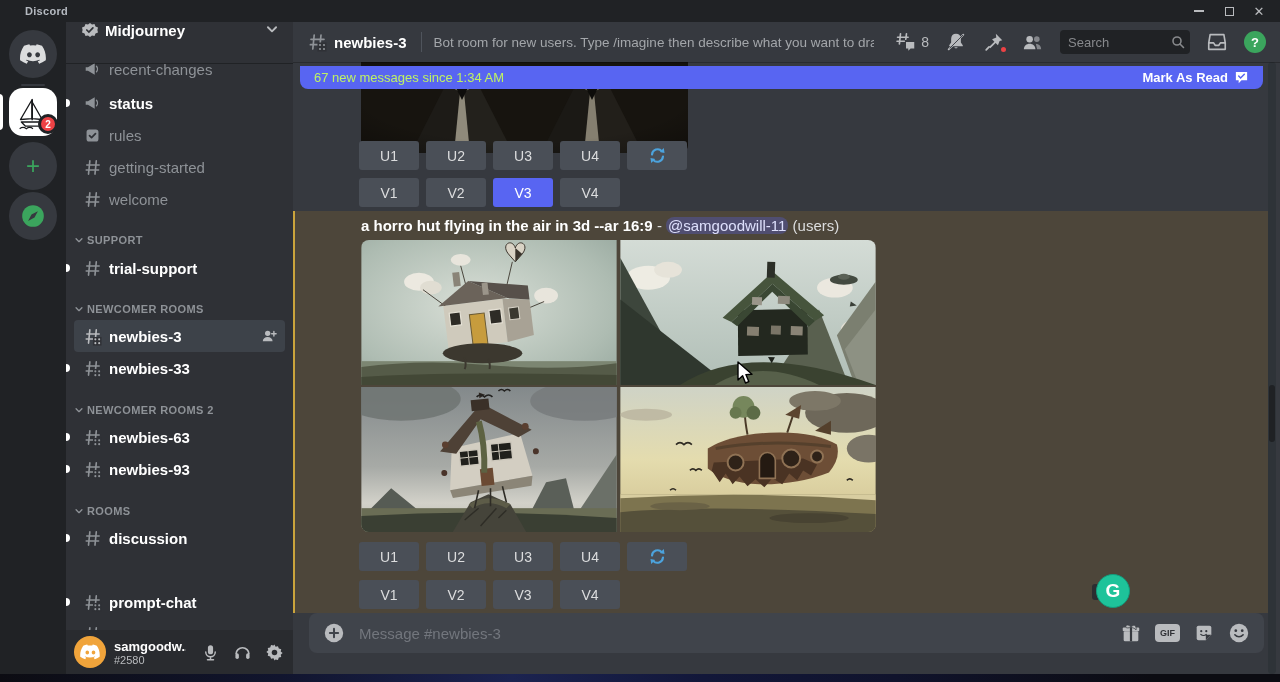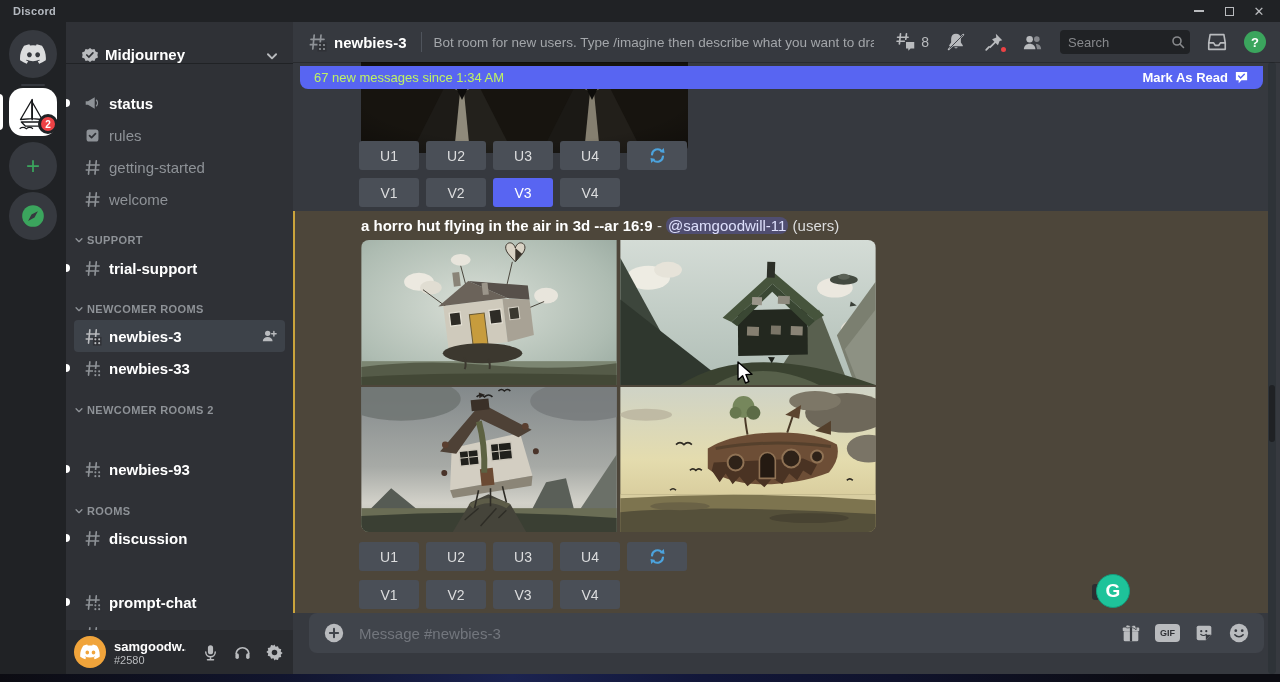--- a/index.html
+++ b/index.html
@@ -2,41 +2,41 @@
 <html><head>
 <meta charset="utf-8">
 <style>
   * { margin:0; padding:0; box-sizing:border-box; }
   html,body { width:1280px; height:682px; overflow:hidden; background:#36393f;
     font-family:"Liberation Sans","DejaVu Sans",sans-serif; }
   .app { position:relative; width:1280px; height:682px; background:#36393f; }
 
   
   .titlebar { position:absolute; left:0; top:0; width:1280px; height:22px; background:#202225; z-index:60; display:flex; align-items:center; }
-  .titlebar .appname { margin-left:13px; font-size:11px; font-weight:700; color:#b5bac1; letter-spacing:.3px; }
+  .titlebar .appname { margin-left:25px; font-size:11px; font-weight:700; color:#b5bac1; letter-spacing:.3px; }
   .win-controls { position:absolute; right:6px; top:0; height:22px; display:flex; }
   .win-btn { width:30px; height:22px; display:flex; align-items:center; justify-content:center; color:#b9bbbe; }
   .wmin { width:10px; height:2px; background:#b9bbbe; }
   .wmax { width:9px; height:9px; border:1.5px solid #b9bbbe; }
   .wclose { font-size:13px; line-height:1; }
 
   
   .rail { position:absolute; left:0; top:22px; width:66px; height:652px; background:#202225; z-index:50; }
   .rail-item { position:absolute; left:9px; width:48px; height:48px; border-radius:50%; display:flex; align-items:center; justify-content:center; }
   .home-btn { top:8px; background:#36393f; }
   .rail-divider { position:absolute; left:21px; top:62px; width:24px; height:2px; background:#36393f; border-radius:1px; }
   .server-btn { top:66px; background:#ffffff; border-radius:14px; }
   .server-pill { position:absolute; left:-2px; top:72px; width:5px; height:36px; background:#fff; border-radius:0 4px 4px 0; }
   .server-badge { position:absolute; left:38px; top:92px; min-width:20px; height:20px; border-radius:10px; background:#ed4245; border:3px solid #202225; color:#fff; font-size:10px; font-weight:700; display:flex; align-items:center; justify-content:center; }
   .add-btn { top:120px; background:#36393f; color:#3ba55d; font-size:24px; font-weight:400; }
   .explore-btn { top:170px; background:#36393f; }
 
   
   .sidebar { position:absolute; left:66px; top:22px; width:227px; height:652px; background:#2f3136; z-index:40; }
-  .guild-header { position:absolute; left:0; top:0; width:227px; height:41px; display:flex; align-items:flex-end; padding:0 14px 0 16px; box-shadow:0 1px 0 rgba(0,0,0,.3); background:#2f3136; z-index:5; }
+  .guild-header { position:absolute; left:0; top:0; width:227px; height:41px; display:flex; align-items:flex-start; padding:0 14px 0 16px; box-shadow:0 1px 0 rgba(0,0,0,.3); background:#2f3136; z-index:5; }
   .guild-header .gname { color:#fff; font-size:15px; font-weight:700; margin-left:7px; flex:1; }
   .channel-list { position:absolute; left:0; top:41px; width:227px; height:567px; overflow:hidden; }
   .chan-row { position:absolute; left:8px; width:211px; height:32px; border-radius:4px; display:flex; align-items:center; padding:0 8px; }
   .chan-row .clabel { font-size:15px; font-weight:500; color:#8e9297; margin-left:7px; white-space:nowrap; overflow:hidden; flex:1; }
   .chan-row.unread .clabel { color:#ffffff; font-weight:600; }
   .chan-row.active { background:#3d4249; }
   .chan-row.active .clabel { color:#fff; font-weight:600; }
   .unread-pill { position:absolute; left:-8px; top:12px; width:4px; height:8px; background:#fff; border-radius:0 4px 4px 0; }
   .section-row { position:absolute; left:8px; width:211px; height:24px; display:flex; align-items:center; color:#8e9297; font-size:11px; font-weight:700; letter-spacing:.4px; }
   .section-row svg { margin-right:3px; }
@@ -279,20 +279,28 @@
           <use href="#verified-badge"></use>
         </svg>
       <span class="gname">Midjourney</span>
       <svg width="14" height="14" color="#b9bbbe">
           <use href="#chevron-down"></use>
         </svg>
     </div>
 
     <div class="channel-list">
 
+      <div class="chan-row" style="top:-10px">
+        <span class="cicon" style="color:#8e9297">
+            <svg width="18" height="18">
+              <use href="#megaphone"></use>
+            </svg>
+          </span>
+        <span class="clabel">recent-changes</span>
+      </div>
 
       <div class="chan-row unread" style="top:24px">
         <span class="unread-pill"></span>
         <span class="cicon" style="color:#8e9297">
             <svg width="18" height="18">
               <use href="#megaphone"></use>
             </svg>
           </span>
         <span class="clabel">status</span>
       </div>
@@ -370,20 +378,29 @@
         <span class="clabel">newbies-33</span>
       </div>
 
       <div class="section-row" style="top:335px">
         <svg width="10" height="10" color="#8e9297">
             <use href="#chevron-down"></use>
           </svg>
         <span>NEWCOMER ROOMS 2</span>
       </div>
 
+      <div class="chan-row unread" style="top:358px">
+        <span class="unread-pill"></span>
+        <span class="cicon" style="color:#8e9297">
+            <svg width="19" height="19">
+              <use href="#hash-dots"></use>
+            </svg>
+          </span>
+        <span class="clabel">newbies-63</span>
+      </div>
 
       <div class="chan-row unread" style="top:390px">
         <span class="unread-pill"></span>
         <span class="cicon" style="color:#8e9297">
             <svg width="19" height="19">
               <use href="#hash-dots"></use>
             </svg>
           </span>
         <span class="clabel">newbies-93</span>
       </div>

